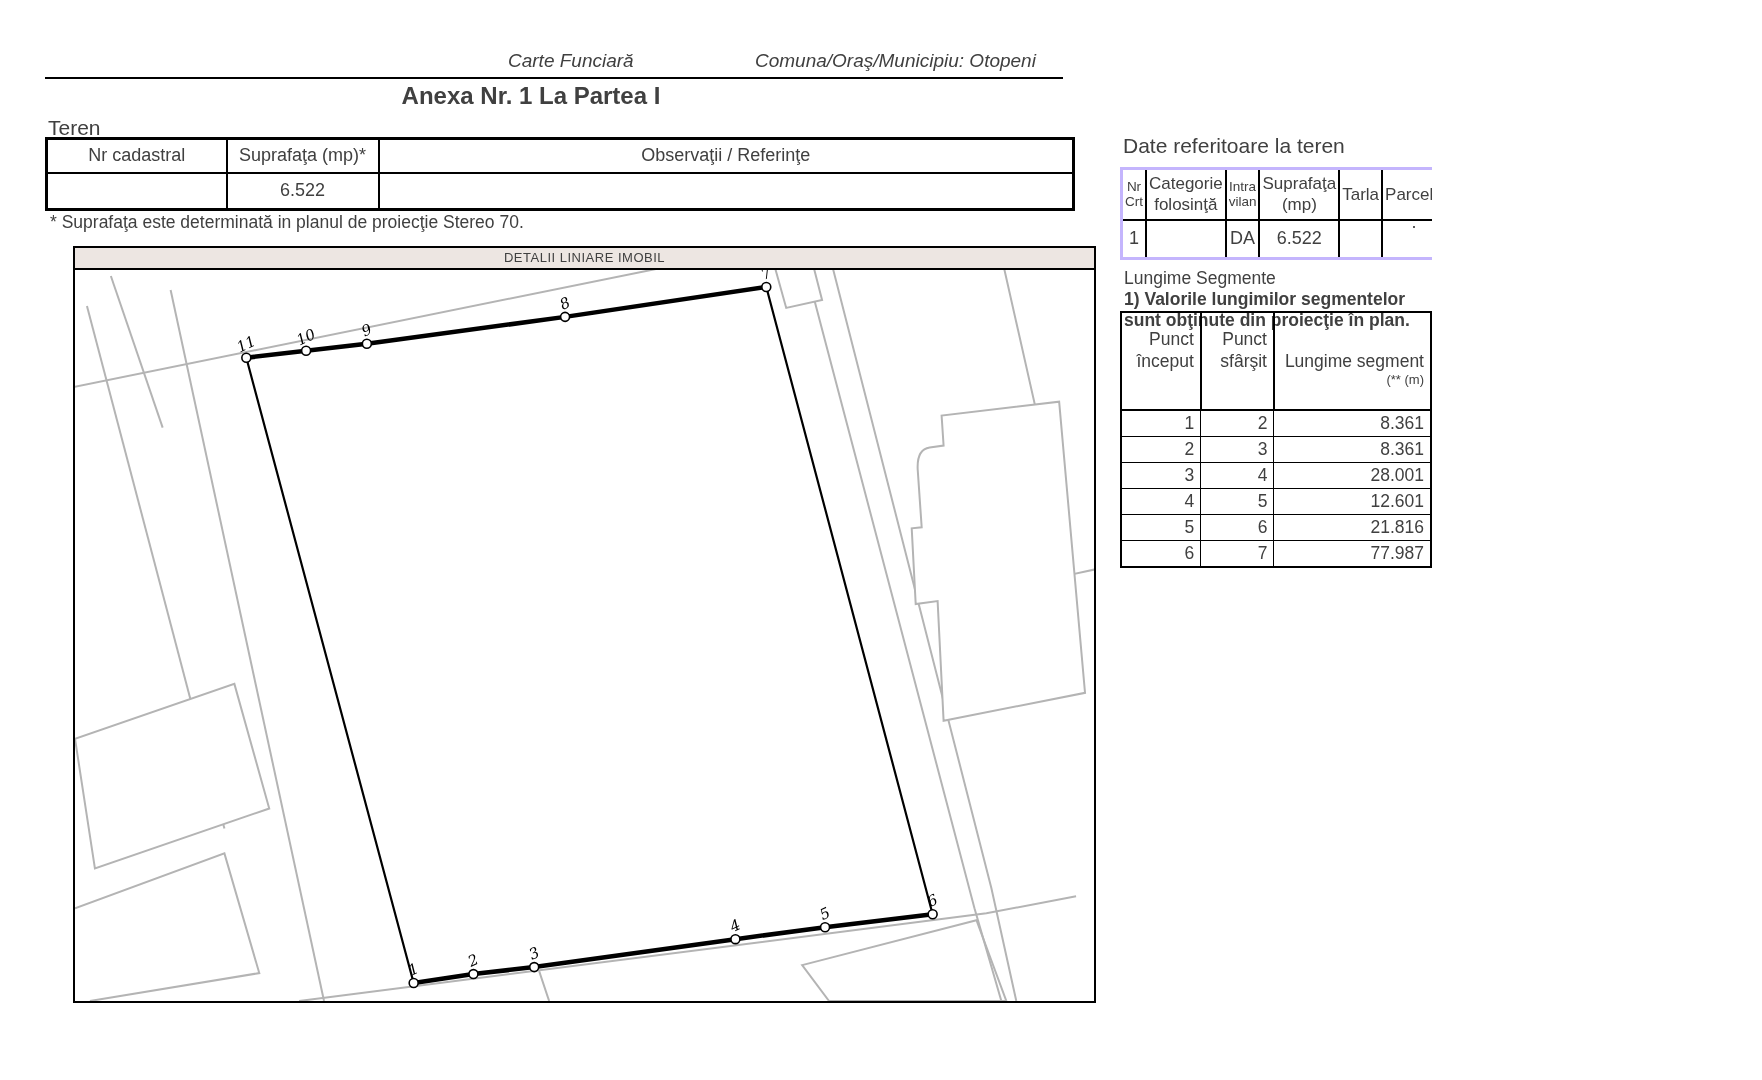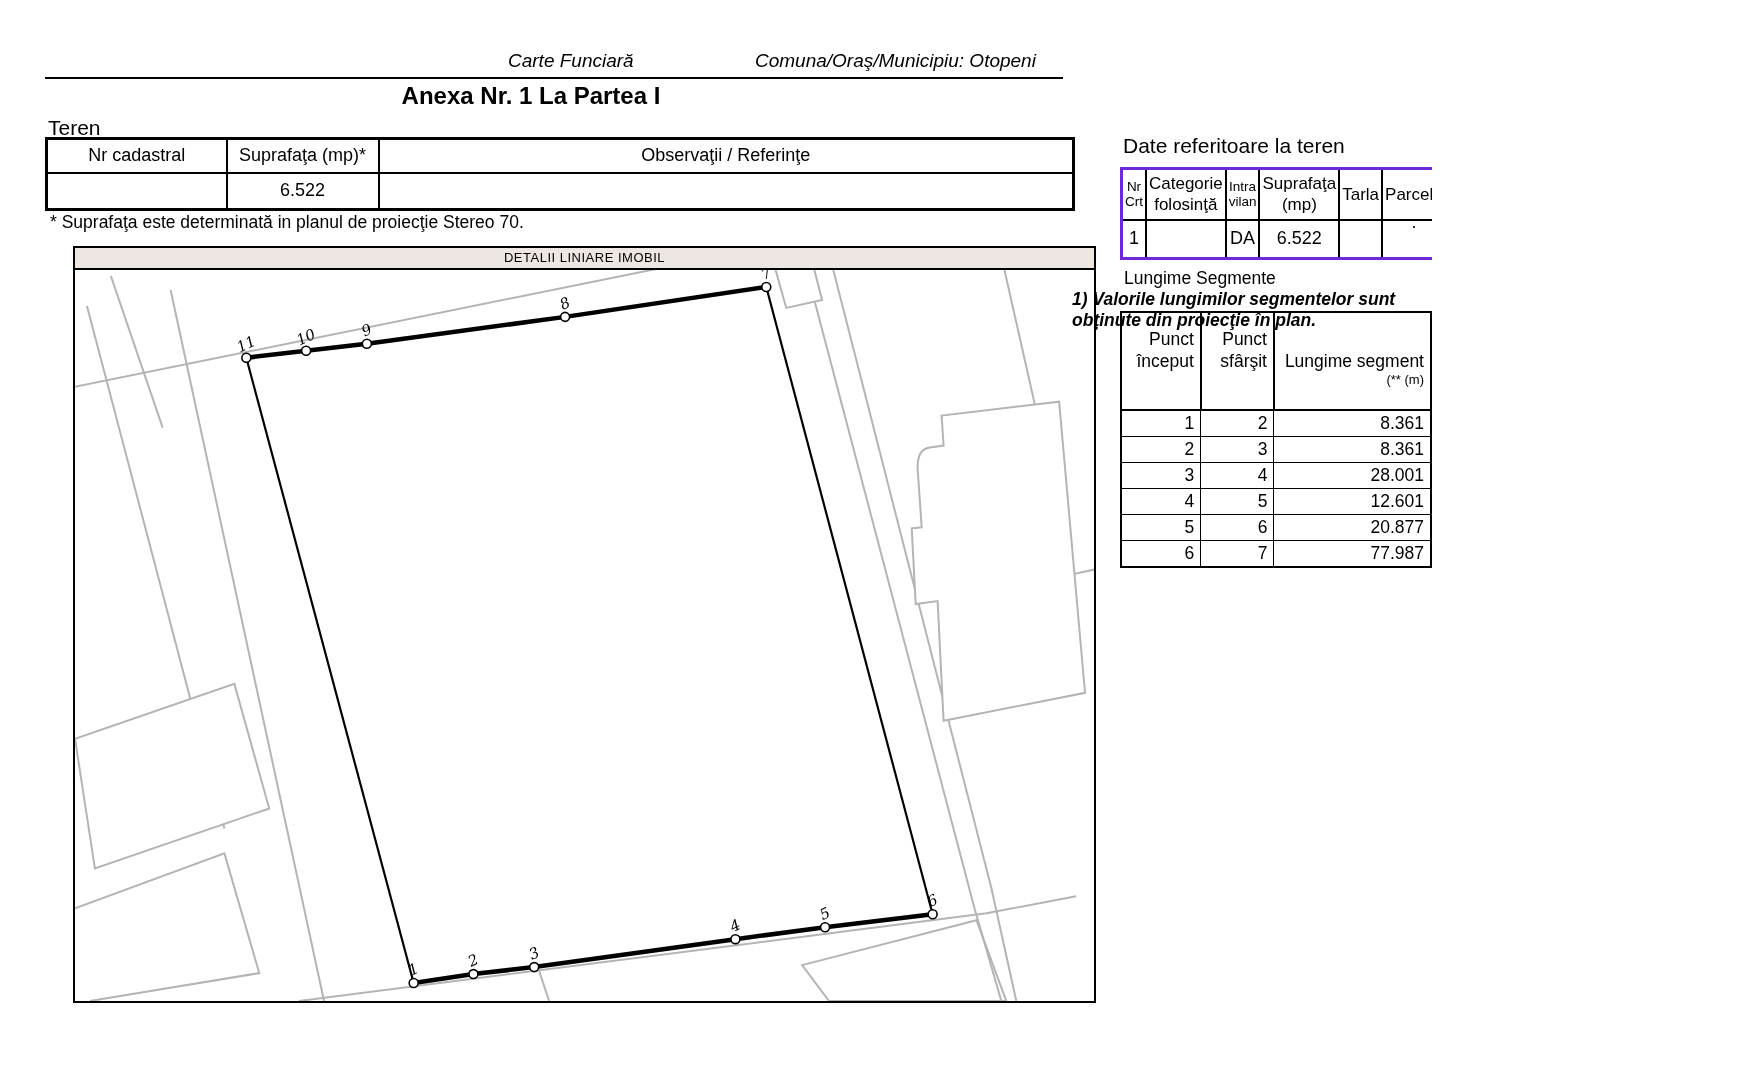--- a/index.html
+++ b/index.html
@@ -1,17 +1,17 @@
 <!DOCTYPE html>
 <html><head>
 <meta charset="utf-8">
 <style>
   html,body{margin:0;padding:0;background:#fff;}
   #page{position:relative;width:1432px;height:1080px;background:#fff;overflow:hidden;
-        font-family:"Liberation Sans",sans-serif;color:#000000;}
+        font-family:"Liberation Sans",sans-serif;color:#404040;}
   .abs{position:absolute;}
   .italic{font-style:italic;}
   
   #doc-type{left:508px;top:50px;font-size:19px;}
   #locality{left:755px;top:50px;font-size:19px;}
   #header-rule{left:45px;top:77px;width:1018px;height:2px;background:#000;}
   #main-title{left:331px;top:82px;width:400px;text-align:center;font-size:24px;font-weight:bold;}
   #teren-heading{left:48px;top:116px;font-size:21px;}
   
   #teren-table{left:45px;top:137px;border-collapse:collapse;table-layout:fixed;}
@@ -24,29 +24,29 @@
               border-bottom:2px solid #000;}
   #map-svg{display:block;width:1019px;height:731px;background:#fff;}
   .neighbor{stroke:#b4b4b4;stroke-width:2;fill:none;}
   .neighbor-filled{stroke:#b4b4b4;stroke-width:2;fill:#fff;}
   .parcel{fill:#fff;stroke:#000;stroke-width:2.2;}
   .edge-thick{fill:none;stroke:#000;stroke-width:4.5;}
   .vertex{fill:#fff;stroke:#000;stroke-width:1.6;}
   .vlabel{font-family:"DejaVu Serif",serif;font-style:italic;font-size:15px;fill:#000;}
   
   #date-heading{left:1123px;top:134px;font-size:21px;}
-  #date-table{left:1120px;top:167px;border-collapse:collapse;table-layout:fixed;border:3px solid #6d28d9;}
+  #date-table{left:1120px;top:167px;border-collapse:collapse;table-layout:fixed;border:3px solid #c4b5fd;}
   #date-table td,#date-table th{border:2px solid #000;text-align:center;font-weight:normal;
       white-space:pre-line;overflow:hidden;padding:0 2px;}
   .hdr-big{font-size:17px;line-height:1.25;}
   .hdr-small{font-size:13.5px;line-height:1.15;}
   #date-table td{font-size:18px;}
   .parcela-mark{vertical-align:top;font-size:14px;line-height:10px;padding-top:3px;}
   #seg-heading{left:1124px;top:268px;font-size:17.5px;font-weight:normal;}
-  #seg-note{left:1072px;top:289px;font-size:17.5px;font-weight:bold;font-style:italic;}
+  #seg-note{left:1124px;top:289px;font-size:17.5px;font-weight:bold;}
   #seg-table{left:1120px;top:311px;border-collapse:collapse;table-layout:fixed;border:2px solid #000;}
   #seg-table th{border:2px solid #000;font-weight:normal;font-size:17.5px;text-align:right;
       white-space:pre-line;line-height:1.25;padding:16px 6px 0 2px;vertical-align:top;}
   #seg-table td{border:1.5px solid #000;font-size:17.5px;text-align:right;height:25px;padding:0 6px 0 2px;}
   .unit-line{display:block;font-size:13px;line-height:14px;}
 </style>
 </head>
 <body>
 
 <div id="page">
@@ -196,21 +196,21 @@
       <td>28.001</td>
     </tr>
     <tr>
       <td>4</td>
       <td>5</td>
       <td>12.601</td>
     </tr>
     <tr>
       <td>5</td>
       <td>6</td>
-      <td>20.877</td>
+      <td>21.816</td>
     </tr>
     <tr>
       <td>6</td>
       <td>7</td>
       <td>77.987</td>
     </tr>
   </tbody>
     </table>
 
 </div>

